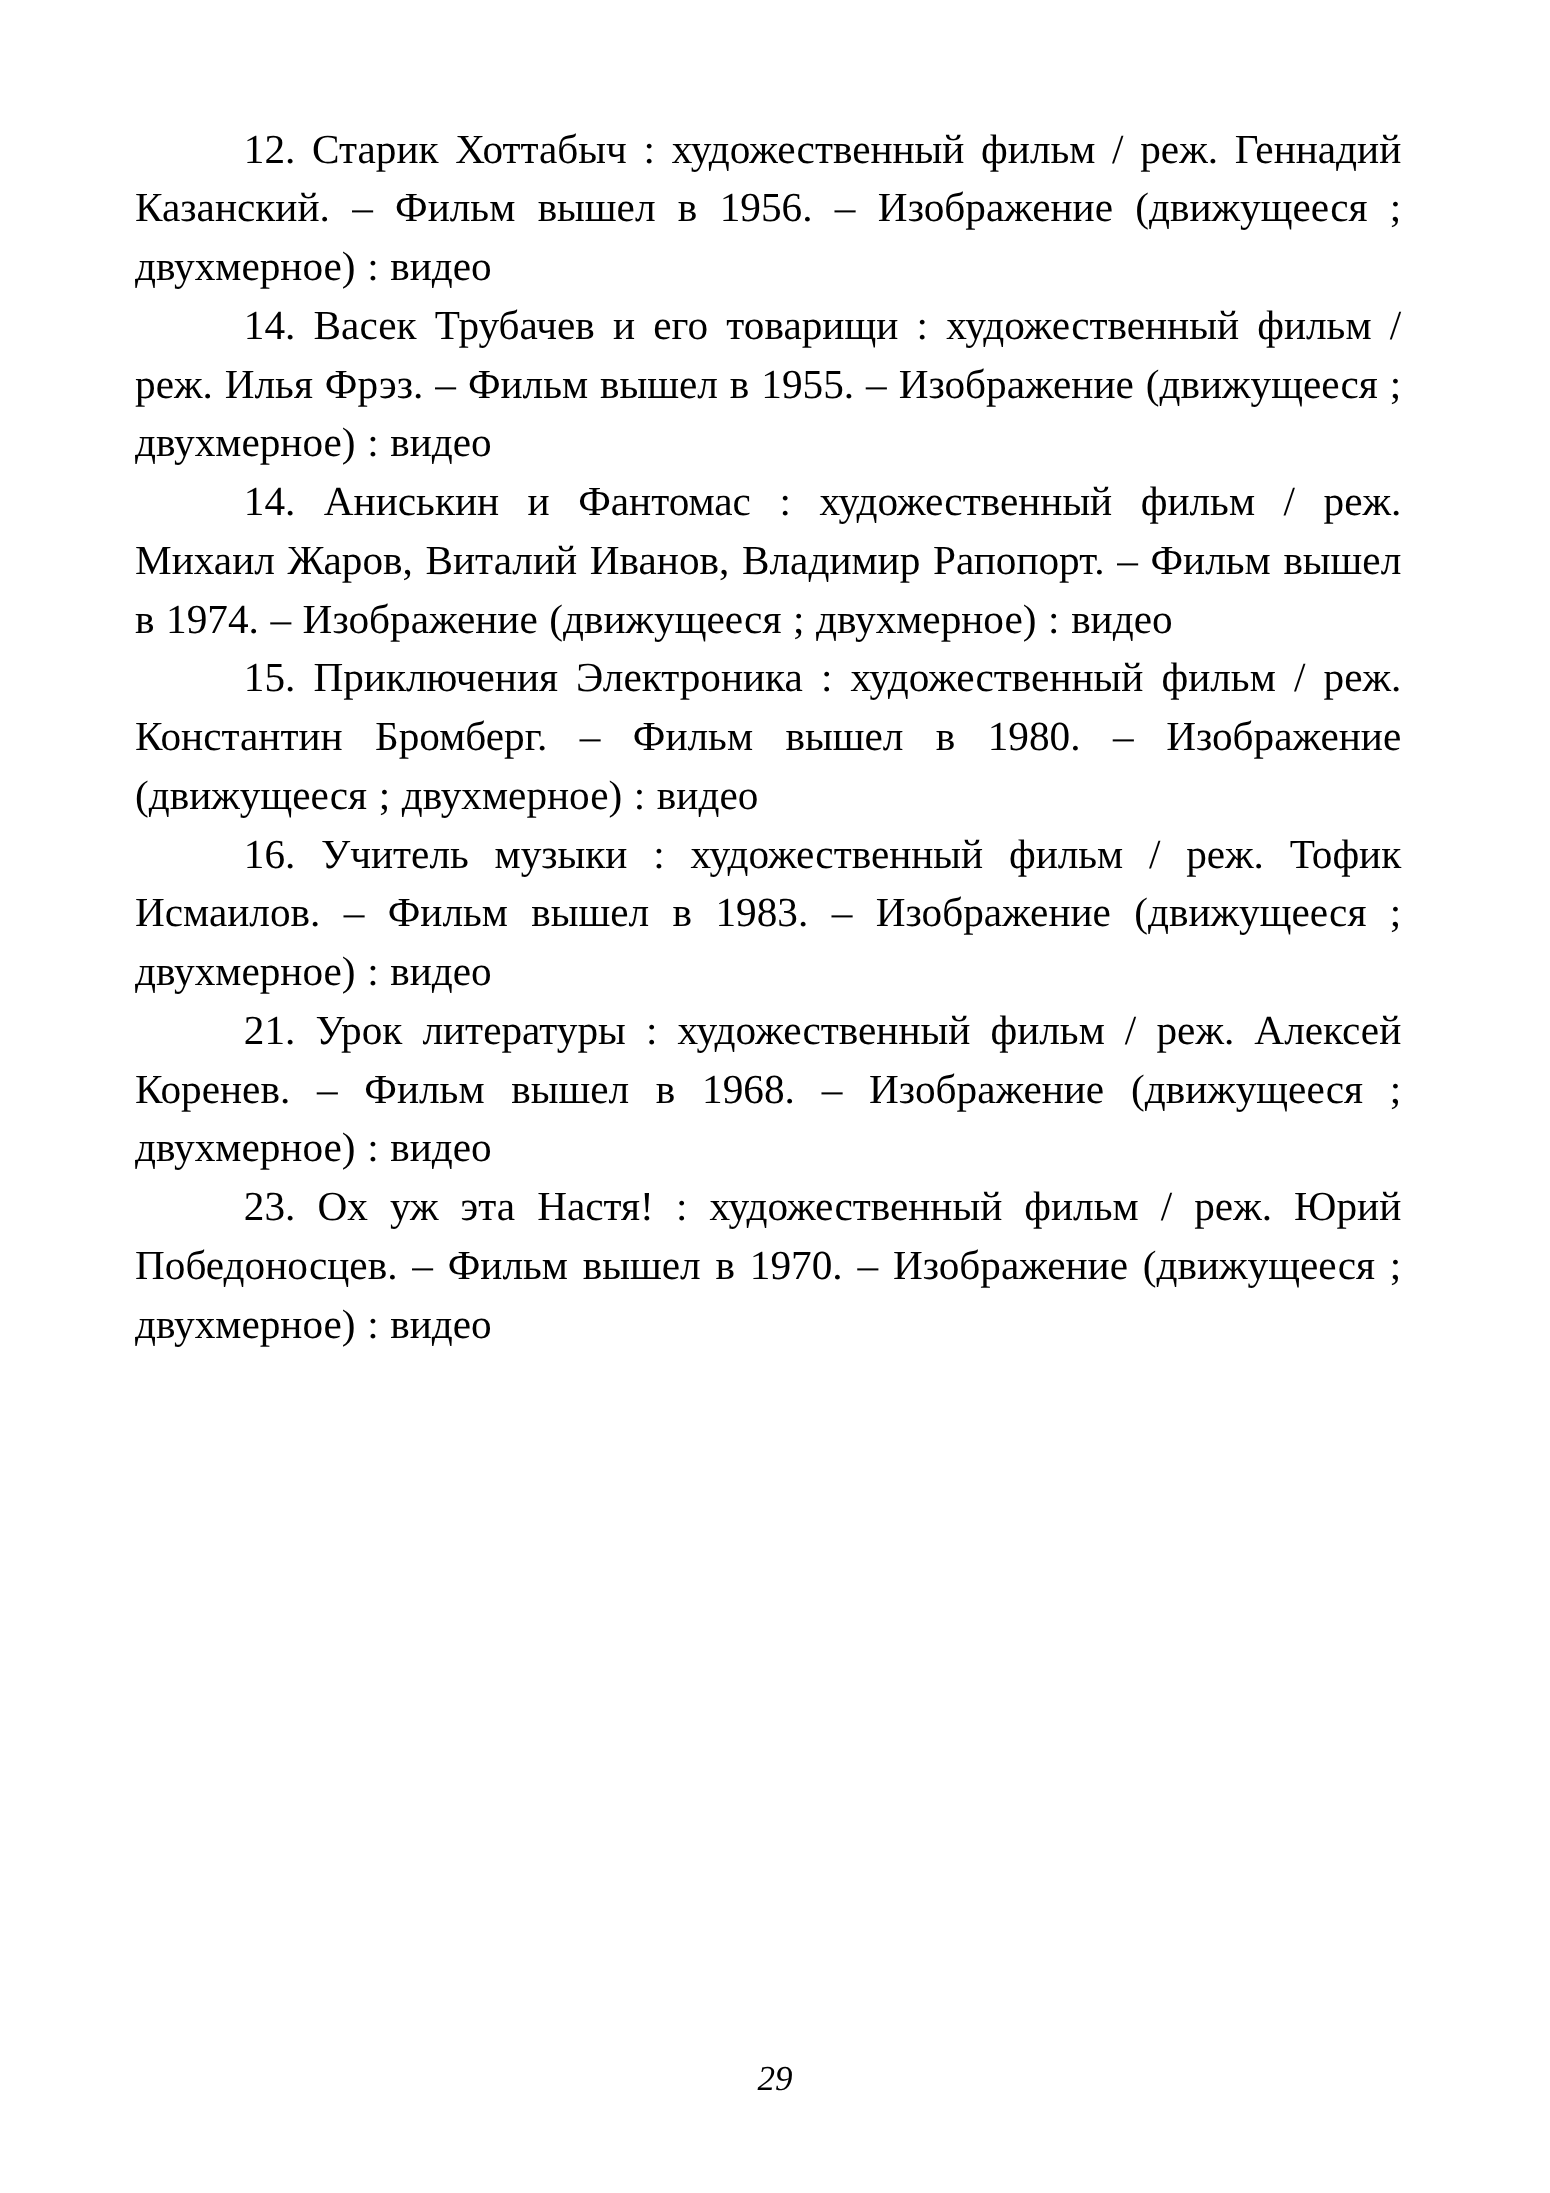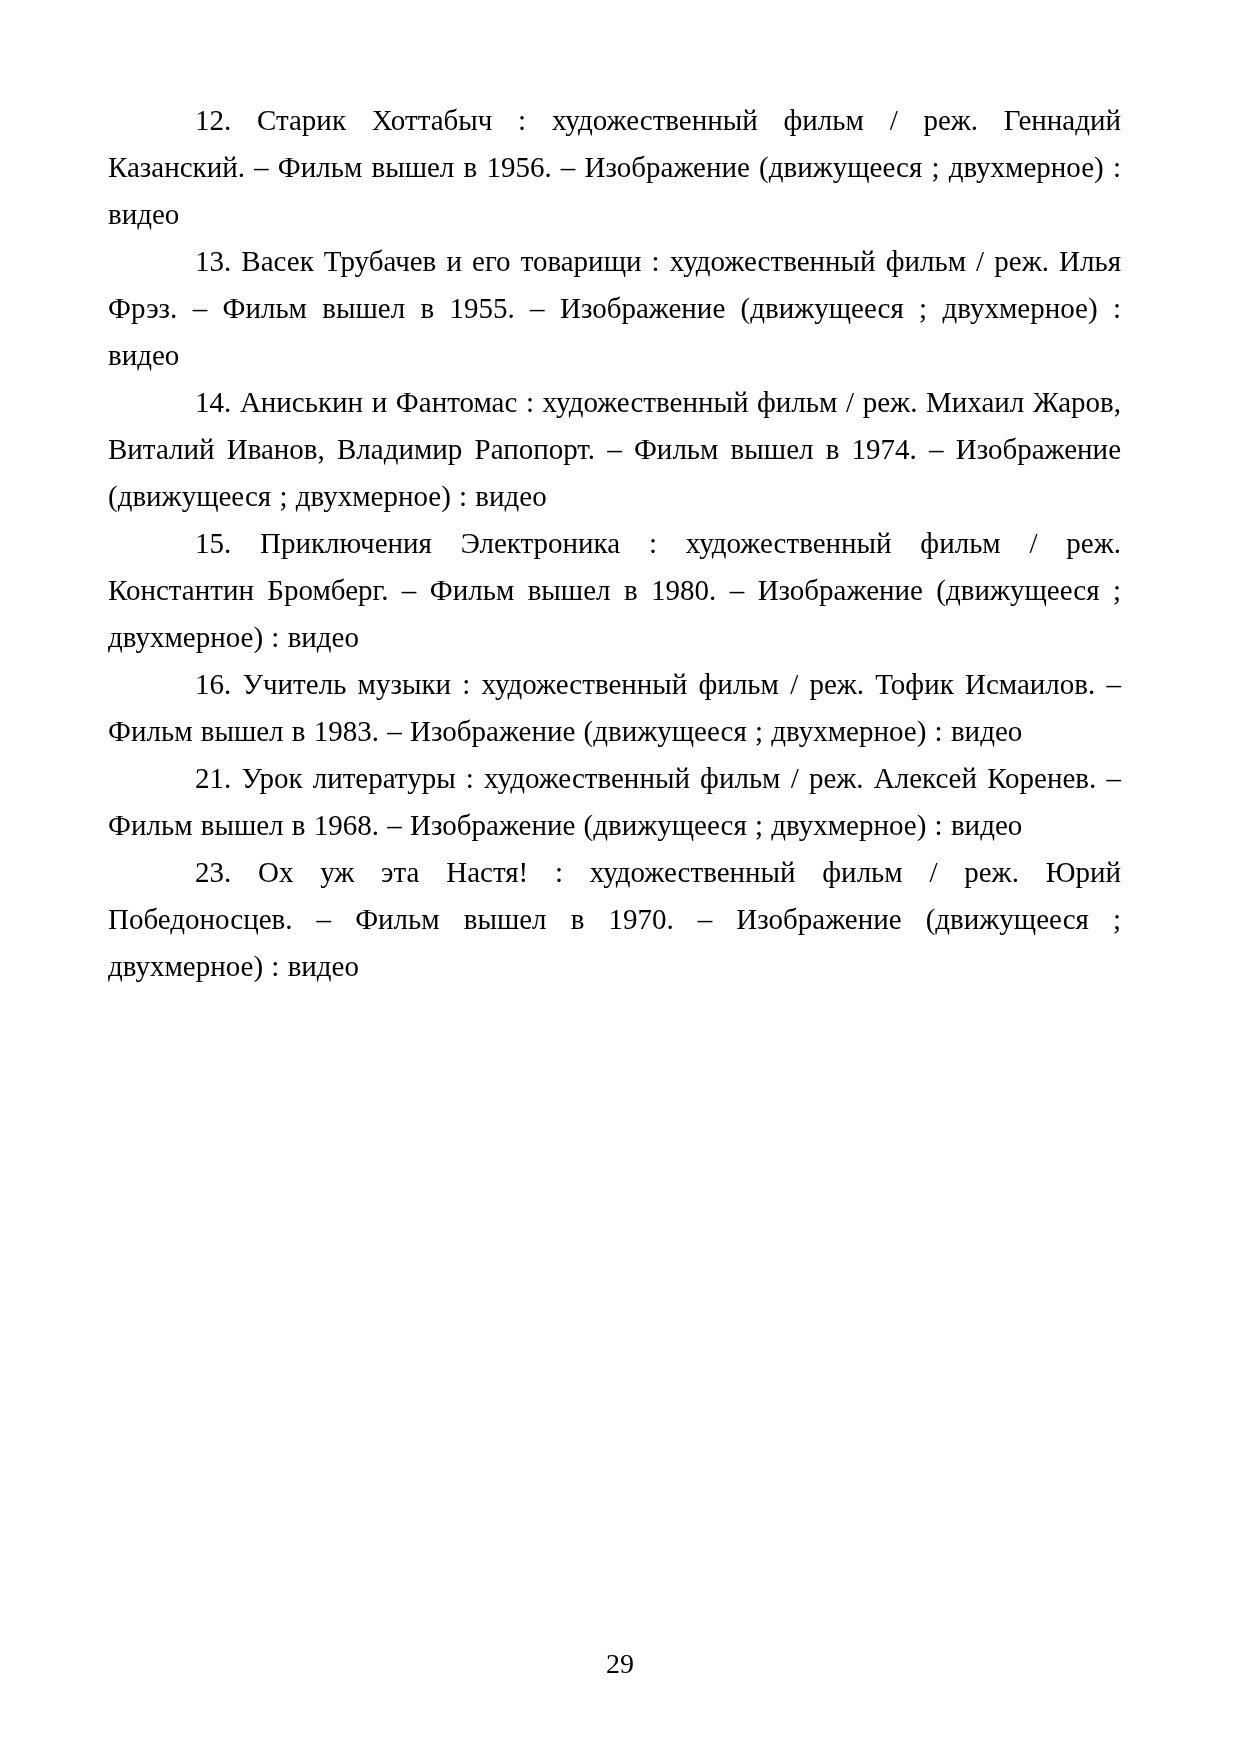--- a/index.html
+++ b/index.html
@@ -14,47 +14,48 @@
     background: #ffffff;
     color: #000000;
     font-family: "Liberation Serif", "DejaVu Serif", serif;
     overflow: hidden;
   }
   .content {
     position: absolute;
     left: 108px;
     top: 97px;
     width: 1013px;
-    font-size: 29px;
+    font-size: 33px;
     line-height: 47px;
     text-align: justify;
   }
   .content p {
     margin: 0;
     padding: 0;
     text-indent: 87px;
     word-spacing: 1px;
   }
   .page-number {
     position: absolute;
     left: 0;
     top: 1644px;
     width: 100%;
     text-align: center;
     font-size: 28px;
     line-height: 40px;
+    font-style: italic;
   }
 </style>
 </head>
 <body>
 
 <div class="page">
   <div class="content">
     <p>12. Старик Хоттабыч : художественный фильм / реж. Геннадий Казанский. – Фильм вышел в 1956. – Изображение (движущееся ; двухмерное) : видео</p>
-    <p>13. Васек Трубачев и его товарищи : художественный фильм / реж. Илья Фрэз. – Фильм вышел в 1955. – Изображение (движущееся ; двухмерное) : видео</p>
+    <p>14. Васек Трубачев и его товарищи : художественный фильм / реж. Илья Фрэз. – Фильм вышел в 1955. – Изображение (движущееся ; двухмерное) : видео</p>
     <p>14. Аниськин и Фантомас : художественный фильм / реж. Михаил Жаров, Виталий Иванов, Владимир Рапопорт. – Фильм вышел в 1974. – Изображение (движущееся ; двухмерное) : видео</p>
     <p>15. Приключения Электроника : художественный фильм / реж. Константин Бромберг. – Фильм вышел в 1980. – Изображение (движущееся ; двухмерное) : видео</p>
     <p>16. Учитель музыки : художественный фильм / реж. Тофик Исмаилов. – Фильм вышел в 1983. – Изображение (движущееся ; двухмерное) : видео</p>
     <p>21. Урок литературы : художественный фильм / реж. Алексей Коренев. – Фильм вышел в 1968. – Изображение (движущееся ; двухмерное) : видео</p>
     <p>23. Ох уж эта Настя! : художественный фильм /  реж. Юрий Победоносцев. – Фильм вышел в 1970. – Изображение (движущееся ; двухмерное) : видео</p>
   </div>
   <div class="page-number">29</div>
 </div>
 
 </body></html>

